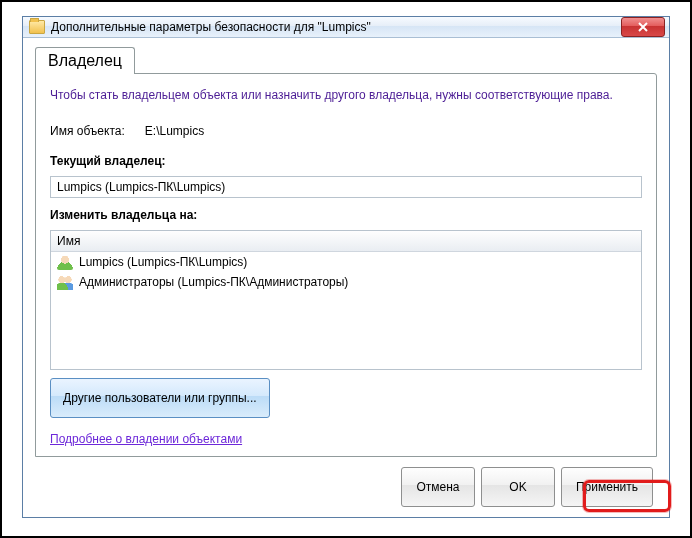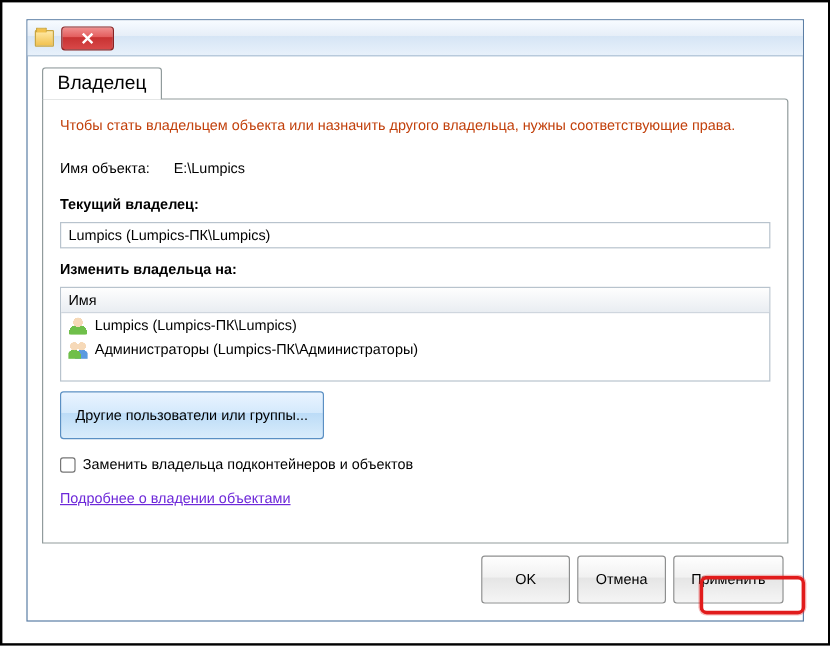--- a/index.html
+++ b/index.html
@@ -85,35 +85,35 @@
     }
     .tab-panel {
       border: 1px solid #919b9c;
       border-radius: 0 3px 0 0;
       flex: 1;
       padding: 14px 14px 10px 14px;
       display: flex;
       flex-direction: column;
       gap: 8px;
     }
-    .desc { color: #c2410c; margin-bottom: 14px; }
+    .desc { color: #4c1d95; margin-bottom: 14px; }
     .row { display: flex; gap: 20px; margin-bottom: 6px; }
     .lbl { min-width: auto; }
     .section-label { margin-top: 2px; font-weight: bold; }
     .edit {
       width: 100%;
       border: 1px solid #b8c3cd;
       background: #fff;
       padding: 3px 6px;
       font-size: 12px;
     }
     .listview {
       border: 1px solid #b8c3cd;
       background: #fff;
-      height: 79px;
+      height: 140px;
       display: flex;
       flex-direction: column;
     }
     .lv-header {
       background: linear-gradient(to bottom, #fefefe, #e9edf2);
       border-bottom: 1px solid #cfd6de;
       padding: 3px 6px;
       font-size: 12px;
     }
     .lv-row {
@@ -178,20 +178,21 @@
       pointer-events: none;
       box-shadow: 0 0 0 1px rgba(225,27,27,0.3);
     }
   </style>
 </head>
 <body>
 
 <div class="window">
   <div class="titlebar">
     <span class="folder-icon"></span>
+    <span class="title">Дополнительные параметры безопасности для "Lumpics"</span>
     <div class="close-btn">
       <svg viewBox="0 0 10 10">
           <path d="M1 1 L9 9 M9 1 L1 9" stroke="#fff" stroke-width="2" fill="none"></path>
         </svg>
     </div>
   </div>
   <div class="client">
     <div class="tab-strip">
       <div class="tab">Владелец</div>
     </div>
@@ -216,29 +217,25 @@
         <div class="lv-row">
           <span class="group-icon"></span>
           <span>Администраторы (Lumpics-ПК\Администраторы)</span>
         </div>
       </div>
 
       <div>
         <button class="btn btn-blue">Другие пользователи или группы...</button>
       </div>
 
-      <label class="checkbox-row">
-        <input type="checkbox" style="">
-        <span>Заменить владельца подконтейнеров и объектов</span>
-      </label>
 
       <a class="link">Подробнее о владении объектами</a>
     </div>
 
     <div class="footer">
+      <button class="btn">Отмена</button>
       <button class="btn">OK</button>
-      <button class="btn">Отмена</button>
       <button class="btn">Применить</button>
     </div>
   </div>
 </div>
 
 <div class="highlight" style="top:478px; left:581px; width:88px; height:32px;"></div>
 
 </body></html>

